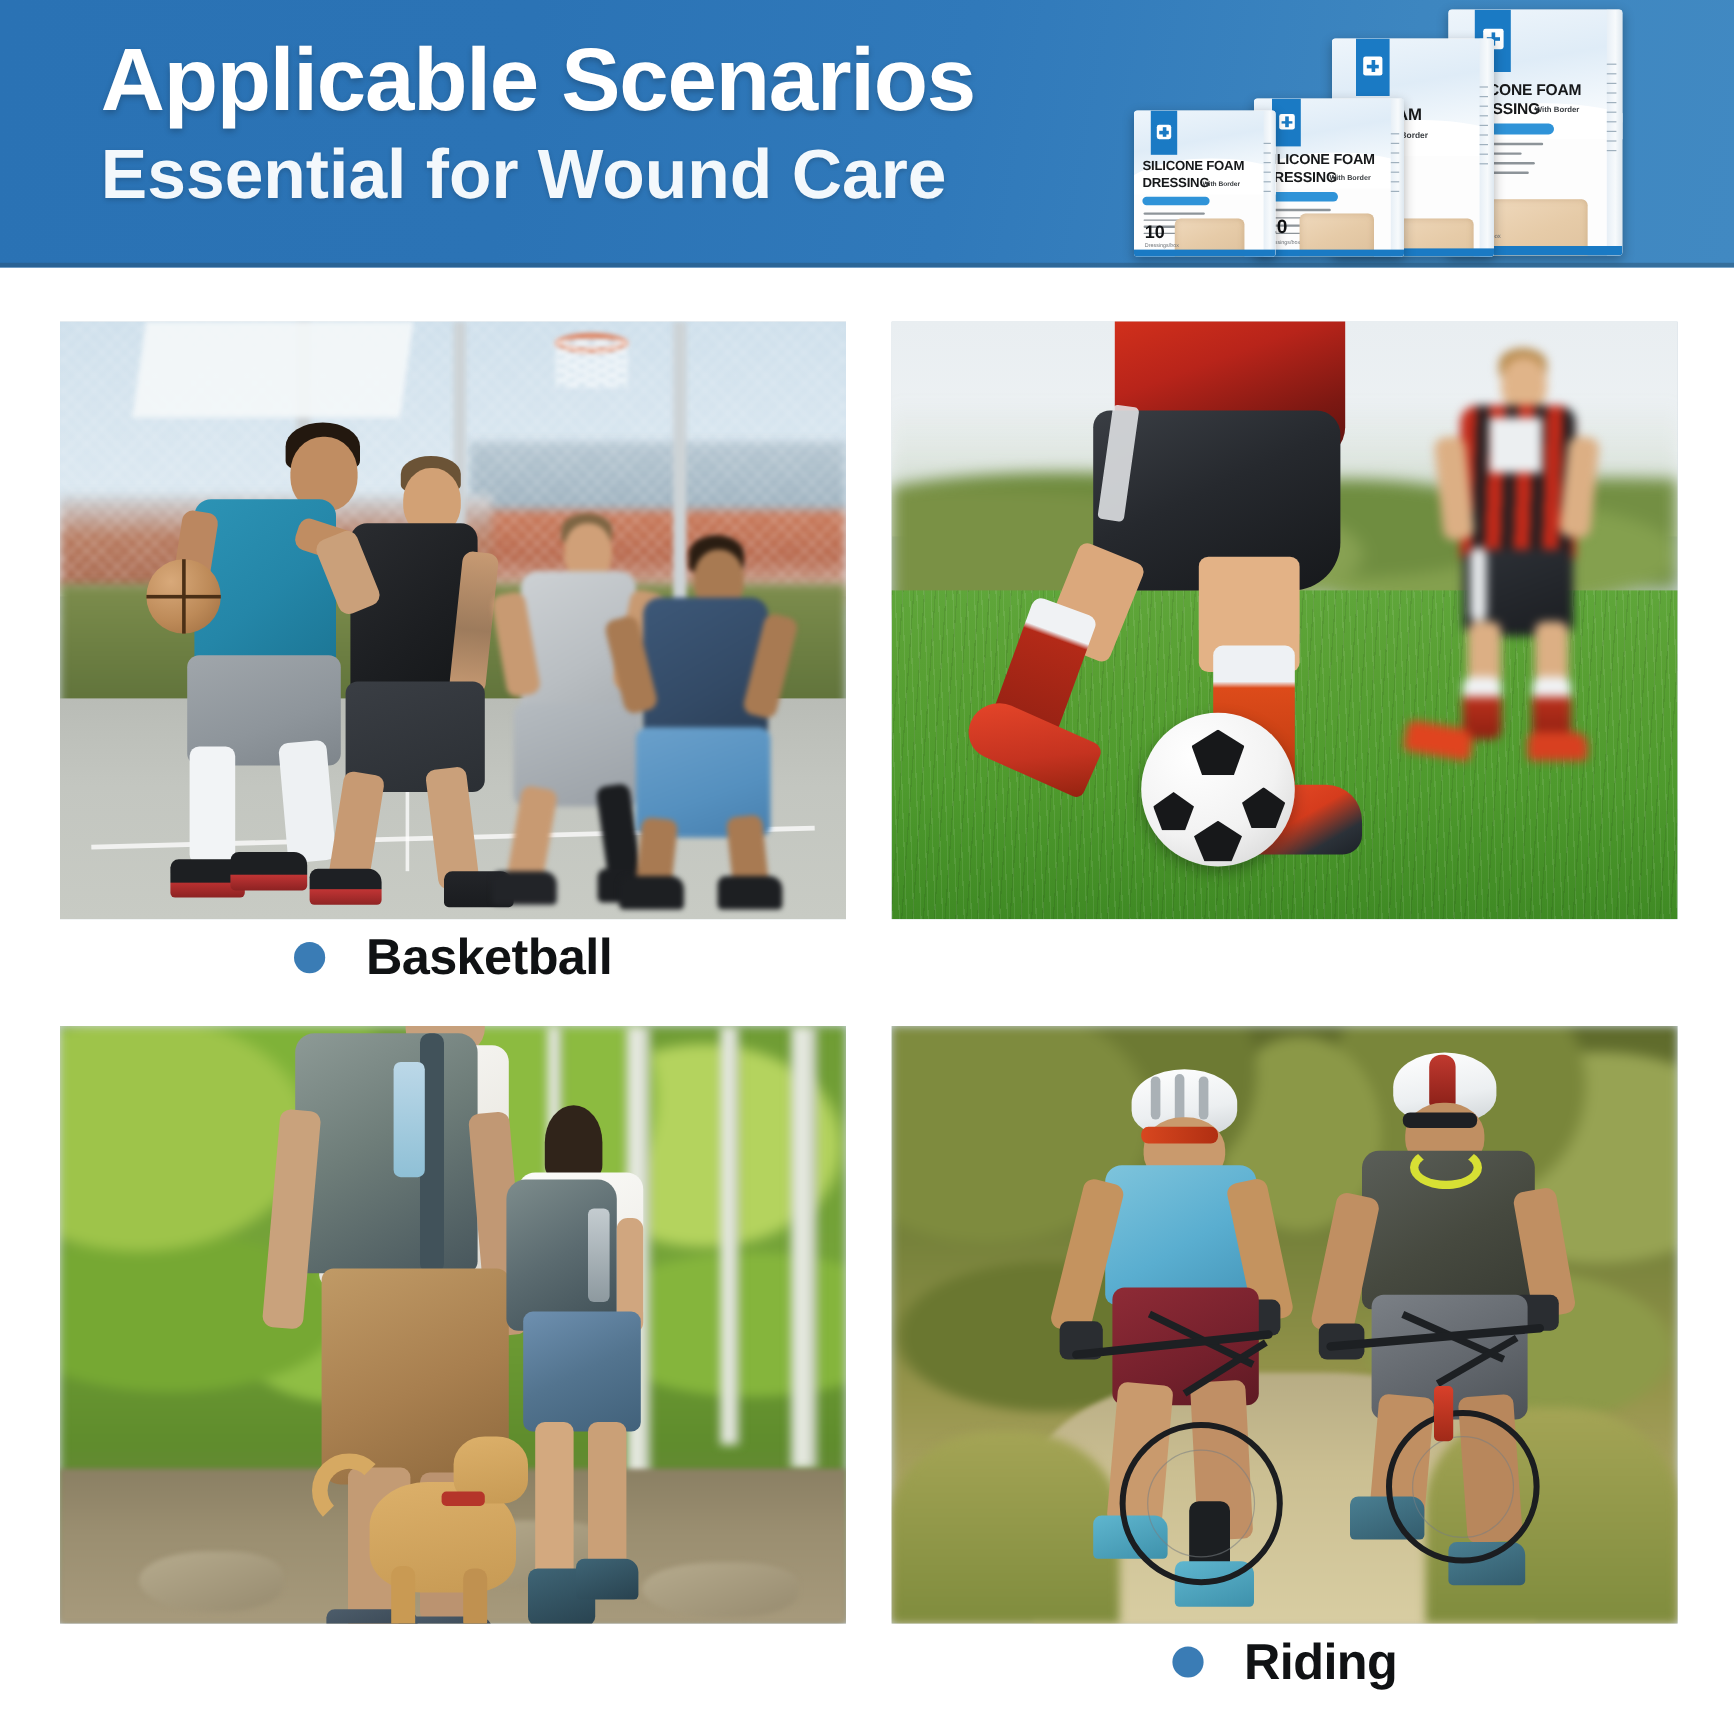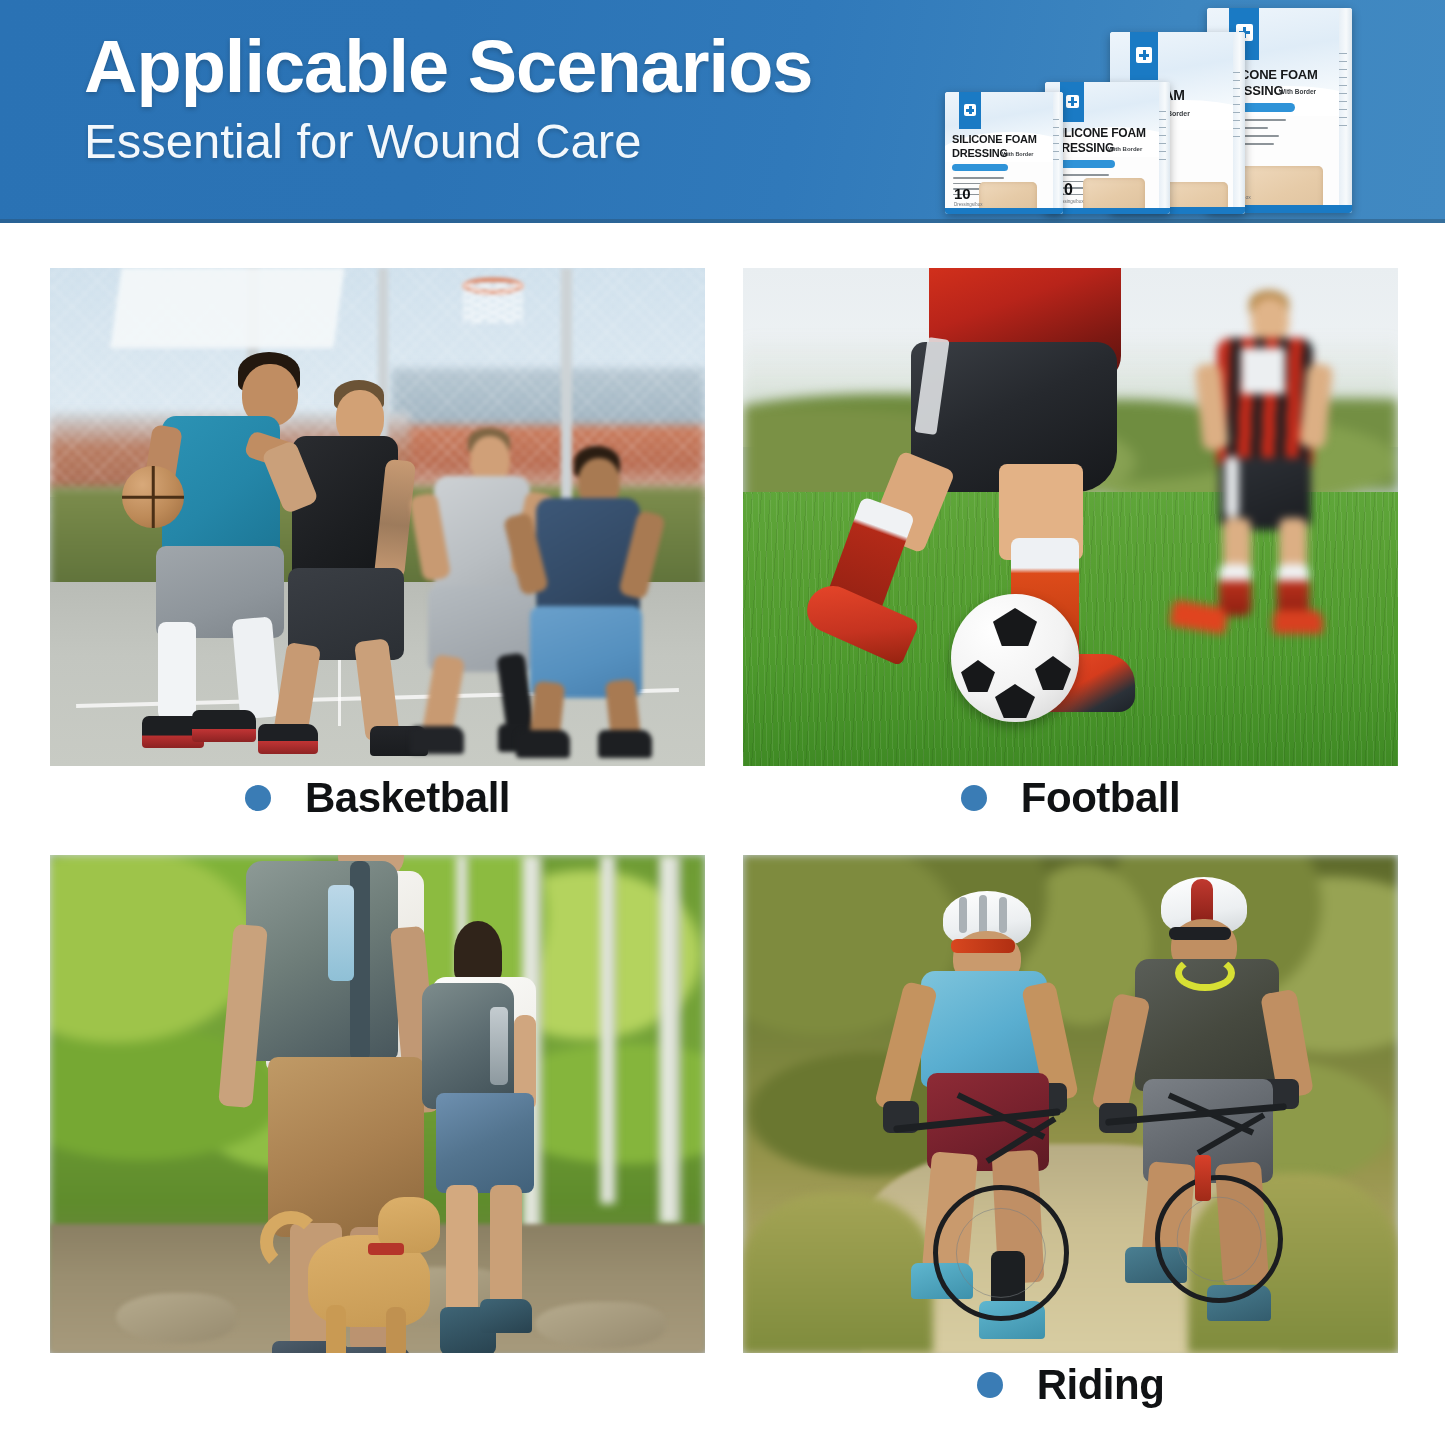--- a/index.html
+++ b/index.html
@@ -22,21 +22,21 @@
     background:rgba(40,80,110,.45);
   }
   .header-text { position:absolute; left:84px; top:29px; }
   .title {
     font-size:74px; font-weight:bold; color:#ffffff; letter-spacing:-1px;
     line-height:1.02; white-space:nowrap;
     text-shadow:0 2px 5px rgba(0,0,0,.22);
   }
   .subtitle {
     margin-top:12px;
-    font-size:49px; font-weight:normal; color:#f3f8fc; letter-spacing:0px;
+    font-size:58px; font-weight:bold; color:#f3f8fc; letter-spacing:0px;
     line-height:1.05; white-space:nowrap;
     text-shadow:0 2px 4px rgba(0,0,0,.18);
   }
 
   
   .products { position:absolute; left:935px; top:0px; width:470px; height:223px; }
 
   .box { position:absolute; background:#fdfdfd; border-radius:3px;
          box-shadow:0 3px 10px rgba(0,0,0,.30); overflow:hidden; }
   .box .wave {
@@ -504,24 +504,20 @@
         <div class="leg" style="left:536px; top:250px; width:28px; height:56px; background:#dcaf84;"></div>
         <div class="leg" style="left:476px; top:296px; width:32px; height:52px;
                     background:linear-gradient(180deg,#f0f2f4 0%,#f0f2f4 30%,#b9301c 34%,#8e2011 100%);"></div>
         <div class="leg" style="left:534px; top:296px; width:32px; height:52px;
                     background:linear-gradient(180deg,#f0f2f4 0%,#f0f2f4 30%,#b9301c 34%,#8e2011 100%);"></div>
         <div class="shoe" style="left:428px; top:336px; width:56px; height:26px; background:#e0441f; transform:rotate(10deg);"></div>
         <div class="shoe" style="left:530px; top:342px; width:50px; height:24px; background:#d84020;"></div>
       </div>
     </div>
 
-    <div class="caption" style="top:498px;">
-      <span class="dot"></span>
-      <span class="cap-label">Football</span>
-    </div>
   </div>
 
   <div class="cell" style="left:50px; top:632px; width:655px; height:562px;">
     <div class="photo">
       <div class="cl-bg blur4"></div>
       <div class="cl-trunk blur4" style="left:72%; top:0; width:20px; height:78%;"></div>
       <div class="cl-trunk blur4" style="left:84%; top:0; width:16px; height:70%;"></div>
       <div class="cl-trunk blur4" style="left:93%; top:0; width:22px; height:74%;"></div>
       <div class="cl-trunk blur4" style="left:62%; top:0; width:12px; height:62%;"></div>
       <div class="cl-path blur2"></div>

